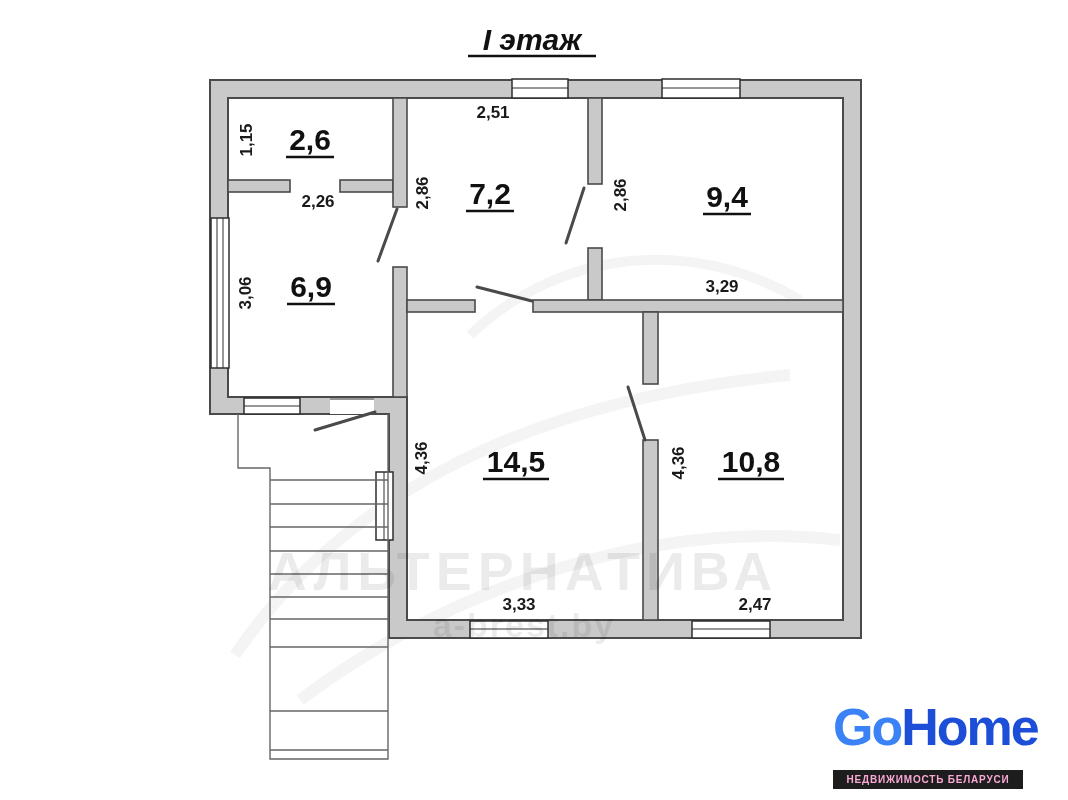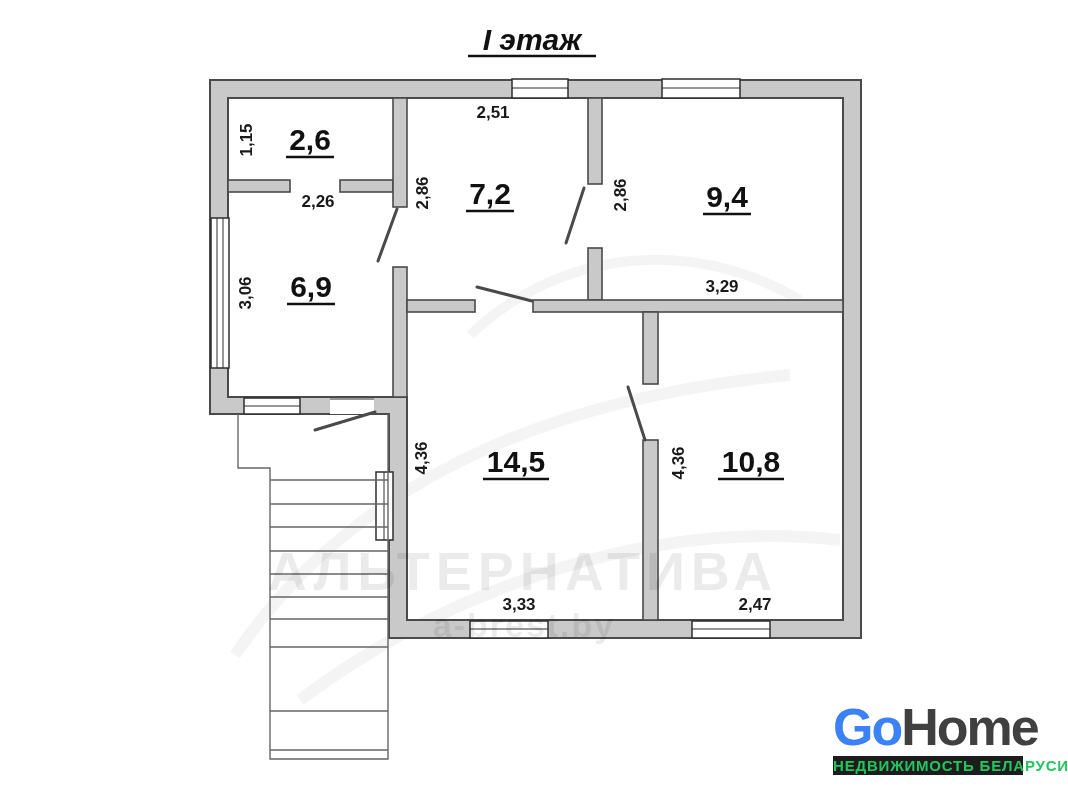--- a/index.html
+++ b/index.html
@@ -15,22 +15,22 @@
   .ring{fill:#c9c9c9;fill-rule:evenodd;stroke:#4a4a4a;stroke-width:2;}
   .win{fill:#ffffff;stroke:#2e2e2e;stroke-width:1.5;}
   .winline{stroke:#2e2e2e;stroke-width:1;}
   .leaf{stroke:#4a4a4a;stroke-width:3;stroke-linecap:round;}
   .stair{stroke:#666;stroke-width:1.4;fill:none;}
   .ul{stroke:#111;stroke-width:2.6;}
   .swoosh{fill:none;stroke:#000;stroke-opacity:0.045;}
   .logo{position:absolute;left:833px;top:701px;width:190px;text-align:center;}
   .logo-word{font-weight:bold;font-size:52px;line-height:52px;letter-spacing:-2px;white-space:nowrap;}
   .logo-go{color:#3b82f6;}
-  .logo-home{color:#404040;}
-  .logo-bar{margin-top:3px;background:#1d1d1d;color:#22c55e;font-weight:bold;font-size:15px;
+  .logo-home{color:#1d4ed8;}
+  .logo-bar{margin-top:17px;background:#1d1d1d;color:#f9a8d4;font-weight:bold;font-size:10px;
             line-height:12px;letter-spacing:0.8px;padding:4px 0 3px;white-space:nowrap;}
 </style>
 </head>
 <body>
 
 <div id="stage">
   <svg width="1068" height="800" viewBox="0 0 1068 800">
 
     <g>
       <path class="swoosh" stroke-width="12" d="M235,655 C340,500 520,400 790,375"></path>

